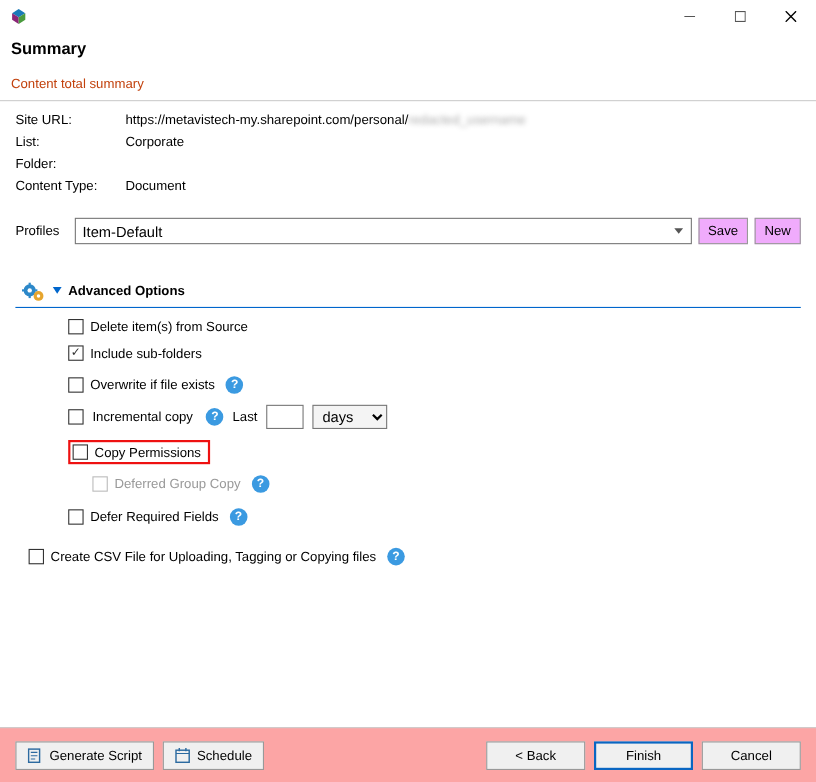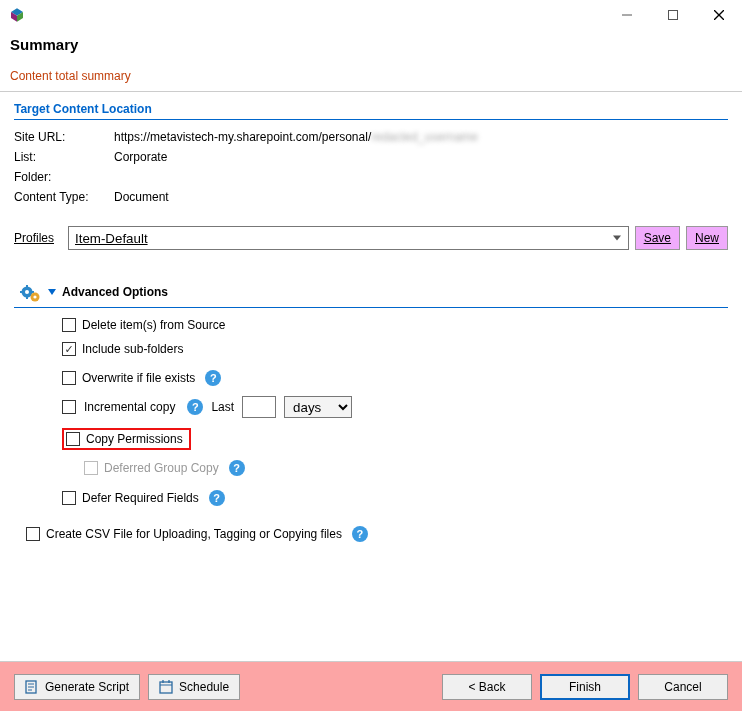--- a/index.html
+++ b/index.html
@@ -55,21 +55,20 @@
     .kv-label { width: 100px; color: #000; }
     .kv-value { color: #000; }
     .kv-value.blurred {
       color: transparent;
       text-shadow: 0 0 5px rgba(0,0,0,0.35);
       user-select: none;
     }
     .profiles-row {
       display: flex; align-items: center; gap: 6px;
       margin-top: 22px;
-      text-decoration: underline;
     }
     .profiles-row .lbl { width: 48px; }
     .profiles-select {
       flex: 1;
       height: 24px;
       border: 1px solid #777;
       padding: 0 24px 0 6px;
       background: #fff;
       appearance: none;
       position: relative;
@@ -235,21 +234,20 @@
 </div>
 
 <div class="header">
   <h1>Summary</h1>
   <div class="sub">Content total summary</div>
 </div>
 
 <div class="scroll-wrap">
   <div class="content">
 
-    <div class="section-title">Target Content Location</div>
 
     <div class="kv-row">
       <div class="kv-label">Site URL:</div>
       <div>
         <span class="kv-value">https://metavistech-my.sharepoint.com/personal/</span><span class="kv-value blurred">redacted_username</span>
       </div>
     </div>
     <div class="kv-row">
       <div class="kv-label">List:</div>
       <div class="kv-value">Corporate</div>

